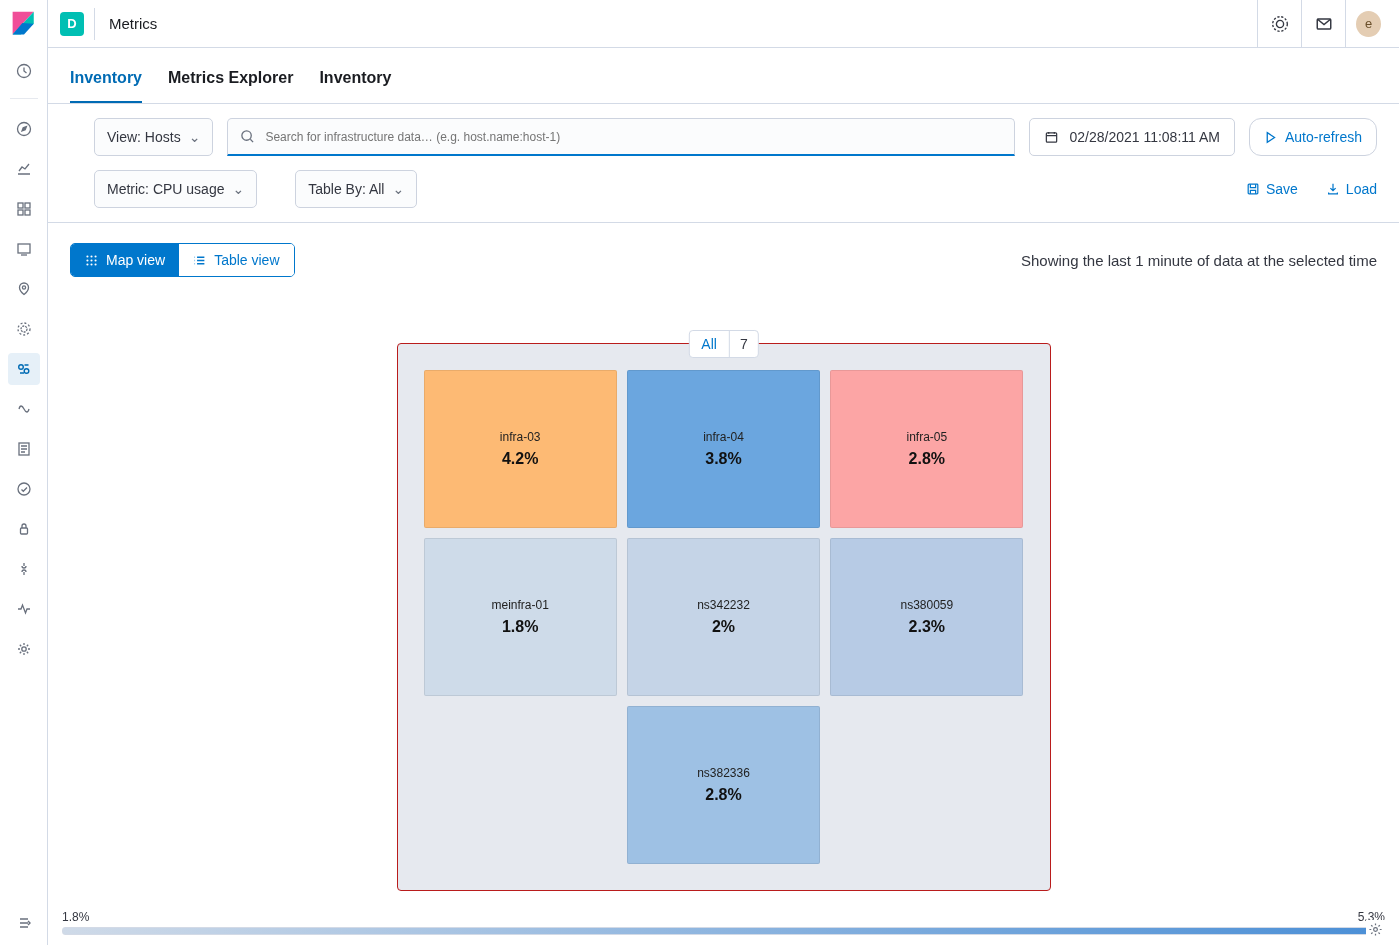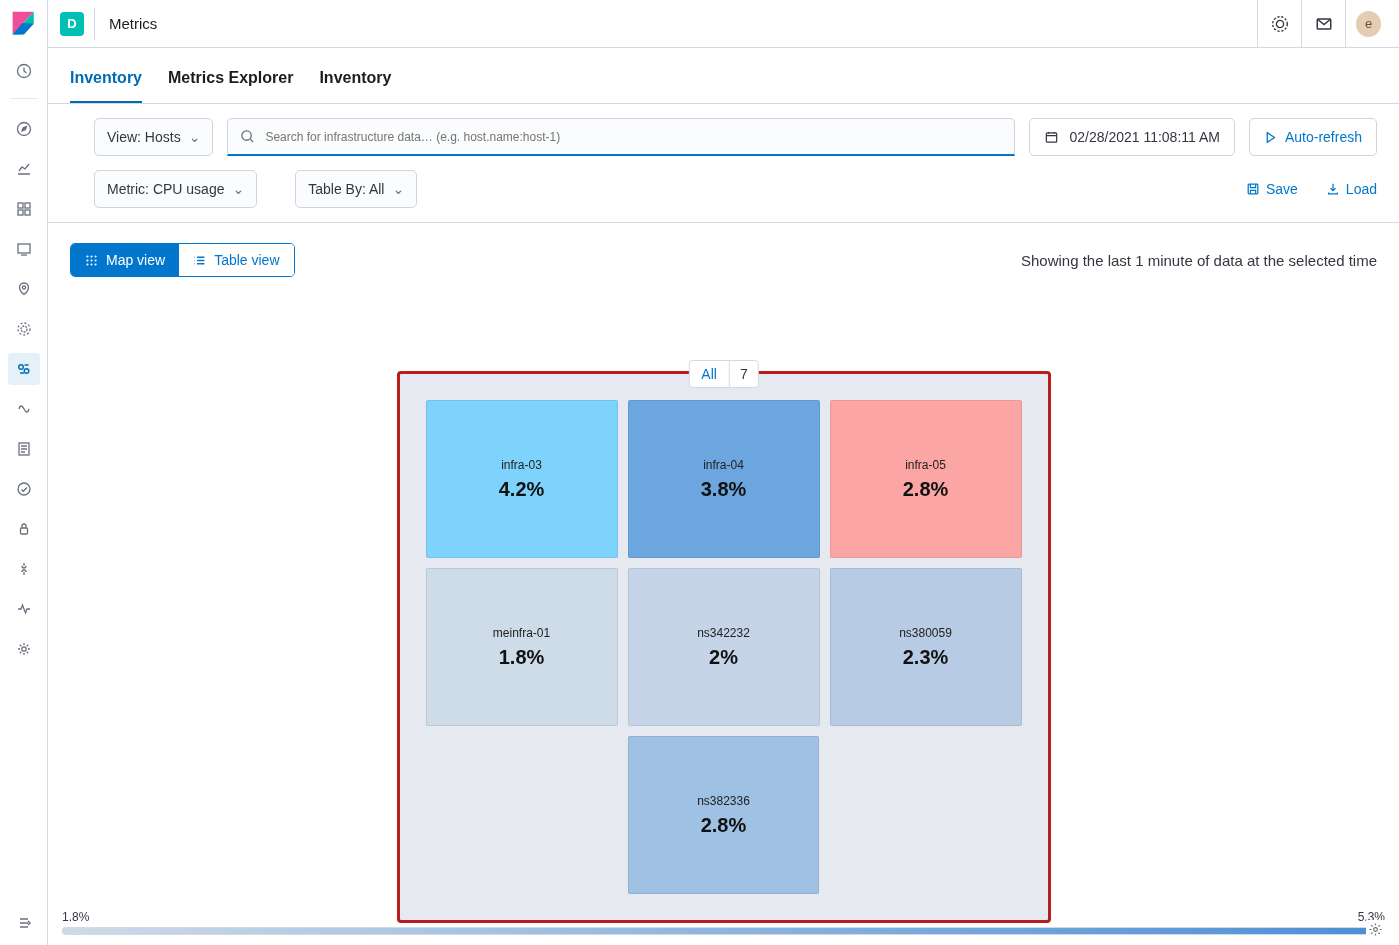--- a/index.html
+++ b/index.html
@@ -26,51 +26,51 @@
   .tabs { height:56px; border-bottom:1px solid #d3dae6; display:flex; align-items:flex-end; padding:0 22px; gap:26px; }
   .tab { font-size:16px; font-weight:700; color:#1a1c21; padding-bottom:14px; border-bottom:2px solid transparent; cursor:pointer; }
   .tab.active { color:#006bb4; border-bottom-color:#006bb4; }
   
   .filters { display:flex; align-items:center; padding:14px 22px 4px 22px; gap:14px; }
   .select-btn { height:38px; border:1px solid #cdd3df; border-radius:5px; background:#fbfcfd; padding:0 12px; display:flex; align-items:center; gap:8px; font-size:14px; color:#343741; cursor:pointer;margin-left:24px;}
   .select-btn .chev { color:#69707d; }
   .search { flex:1; height:38px; border:1px solid #cdd3df; border-bottom:2px solid #0077cc; border-radius:5px 5px 0 0; background:#fbfcfd; display:flex; align-items:center; padding:0 12px; color:#69707d; gap:10px;}
   .search input { flex:1; border:none; background:transparent; outline:none; font-size:12px; color:#343741; }
   .datebox { height:38px; border:1px solid #cdd3df; border-radius:5px; background:#fff; display:flex; align-items:center; padding:0 14px; gap:10px; font-size:14px; color:#343741;}
-  .refresh { height:38px; border:1px solid #cdd3df; border-radius:5px; background:#fff; display:flex; align-items:center; padding:0 14px; gap:8px; color:#0077cc; font-size:14px; cursor:pointer;}
+  .refresh { height:38px; border:1px solid #cdd3df; border-radius:12px; background:#fff; display:flex; align-items:center; padding:0 14px; gap:8px; color:#0077cc; font-size:14px; cursor:pointer;}
   
   .filters2 { display:flex; align-items:center; padding:10px 22px 14px 22px; gap:14px; border-bottom:1px solid #d3dae6;}
   .spacer { flex:1; }
   .link { color:#0077cc; font-size:14px; display:flex; align-items:center; gap:6px; cursor:pointer;}
   
   .viewrow { display:flex; align-items:center; padding:20px 22px 6px 22px; }
   .toggle { display:flex; border:1px solid #0077cc; border-radius:5px; overflow:hidden; height:34px;}
   .toggle .seg { padding:0 14px; display:flex; align-items:center; gap:8px; font-size:14px; cursor:pointer;}
   .toggle .seg.active { background:#0077cc; color:#fff; }
   .toggle .seg.inactive { background:#fff; color:#0077cc; }
   .statusline { margin-left:auto; font-size:15px; color:#343741; }
   
   .maparea { flex:1; position:relative; display:flex; align-items:flex-start; justify-content:center; padding-top:60px; overflow:hidden;}
-  .mapbox { width:654px; background:#e6e9ef; border:3px solid #b91c1c; border-radius:4px; padding:26px; position:relative;margin-top:28px;}
+  .mapbox { width:654px; background:#e6e9ef; border:1px solid #b91c1c; border-radius:4px; padding:26px; position:relative;}
   .grouplabel { position:absolute; top:-14px; left:50%; transform:translateX(-50%); display:flex; border:1px solid #d3dae6; border-radius:4px; background:#fff; height:28px; overflow:hidden;}
   .grouplabel .gname { padding:0 12px; display:flex; align-items:center; color:#0077cc; font-size:14px;}
   .grouplabel .gcount { padding:0 10px; display:flex; align-items:center; font-size:14px; border-left:1px solid #d3dae6;}
   .grid { display:grid; grid-template-columns: repeat(3, 1fr); gap:10px; }
   .tile { height:158px; border:1px solid rgba(0,0,0,0.08); border-radius:2px; display:flex; flex-direction:column; align-items:center; justify-content:center; gap:6px; cursor:pointer;}
   .tile .tname { font-size:12px; color:#222; }
-  .tile .tval { font-size:20px; font-weight:700; color:#111; }
+  .tile .tval { font-size:16px; font-weight:700; color:#111; }
   .row-solo { display:flex; justify-content:center; margin-top:10px;}
   .row-solo .tile { width: calc((100% - 20px)/3); }
   
   .legend { position:absolute; left:14px; right:14px; bottom:10px; }
   .legend .labels { display:flex; justify-content:space-between; font-size:12px; color:#343741; margin-bottom:3px; padding:0 0px;}
   .gradient { height:8px; border:1px solid #d3dae6; border-radius:3px; background: linear-gradient(90deg, #cfdae8 0%, #4b8fd6 100%); }
   .gear { position:absolute; right:0px; bottom:-4px; color:#69707d; background:#fff; padding:2px;}
   
-  .c0 { background:#7dd3fc; } 
+  .c0 { background:#fdba74; } 
   .c1 { background:#6ba6df; } 
   .c2 { background:#fca5a5; } 
   .c3 { background:#cedbe9; } 
   .c4 { background:#c5d4e7; } 
   .c5 { background:#b7cbe5; } 
   .c6 { background:#9ec1e4; } 
   svg { display:block; }
 </style>
 </head>
 <body>

